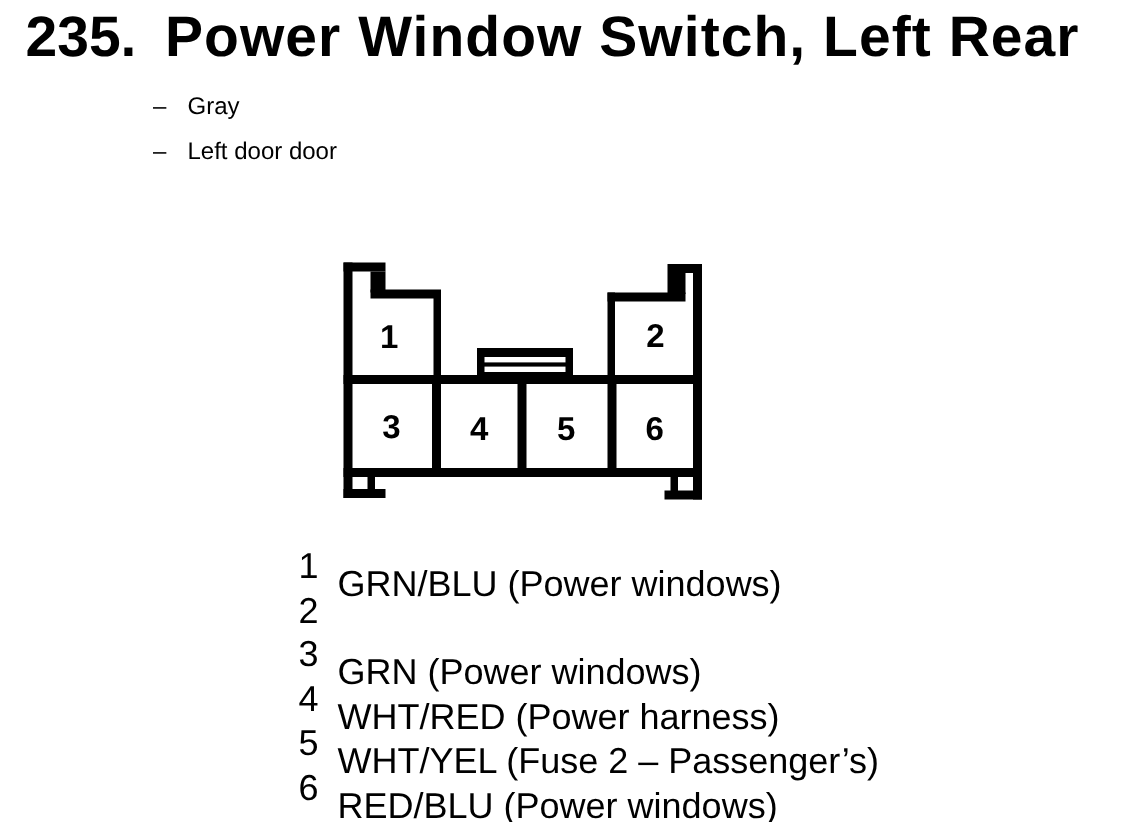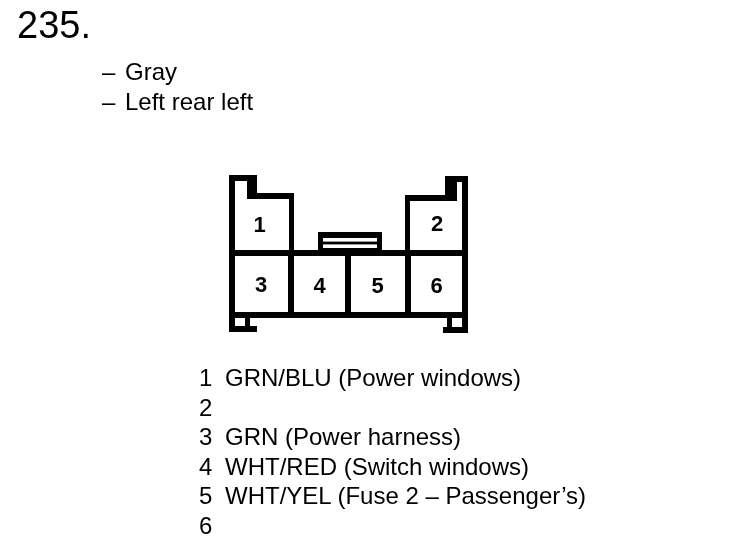--- a/index.html
+++ b/index.html
@@ -10,31 +10,31 @@
     position: relative;
     overflow: hidden;
     font-family: "Liberation Sans", sans-serif;
     -webkit-font-smoothing: antialiased;
   }
 
   
   .title-row {
     position: absolute; left: 17px; top: 4px;
     display: flex; align-items: baseline;
-    font-weight: normal; font-size: 38px; line-height: 1.15;
+    font-weight: bold; font-size: 38px; line-height: 1.15;
     white-space: nowrap;
   }
   .fig-num { width: 93px; flex: 0 0 93px; }
   .fig-title { letter-spacing: 0.7px; }
 
   
   .notes {
     position: absolute; left: 102px; top: 57px;
     margin: 0; padding: 0; list-style: none;
-    font-size: 24px; line-height: 29.6px; white-space: nowrap;
+    font-size: 16px; line-height: 29.6px; white-space: nowrap;
   }
   .notes .dash { display: inline-block; width: 23px; }
 
   
   .diagram {
     position: absolute; left: 225px; top: 168px;
     width: 250px; height: 172px;
   }
   .diagram svg { position: absolute; left: 0; top: 0; }
   .pin {
@@ -49,32 +49,33 @@
   .pin5 { left: 152.5px;top: 117.5px; }
   .pin6 { left: 211.5px;top: 117.5px; }
 
   
   .legend {
     position: absolute; left: 199px; top: 363px;
     font-size: 24px; white-space: nowrap;
   }
   .legend-row { display: flex; line-height: 29.5px; height: 29.5px; }
   .lg-num { flex: 0 0 13px; width: 13px; text-align: right; }
-  .lg-label { margin-left: 13px; }
+  .lg-label { margin-left: 13px; margin-top: 12px; }
 </style>
 </head>
 <body>
 
 <header class="title-row">
   <span class="fig-num">235.</span>
+  <span class="fig-title">Power Window Switch, Left Rear</span>
 </header>
 
 <ul class="notes">
   <li><span class="dash">–</span><span>Gray</span></li>
-  <li><span class="dash">–</span><span>Left rear left</span></li>
+  <li><span class="dash">–</span><span>Left door door</span></li>
 </ul>
 
 <div class="diagram">
   <svg width="250" height="172" viewBox="0 0 250 172" aria-hidden="true">
     <g fill="#000000">
 
       <rect x="4" y="7" width="6" height="157"></rect>
       <rect x="237" y="8" width="6" height="157"></rect>
 
       <rect x="4" y="7" width="28" height="6"></rect>
@@ -120,26 +121,27 @@
 <div class="legend">
   <div class="legend-row">
     <span class="lg-num">1</span>
     <span class="lg-label">GRN/BLU (Power windows)</span>
   </div>
   <div class="legend-row">
     <span class="lg-num">2</span>
   </div>
   <div class="legend-row">
     <span class="lg-num">3</span>
-    <span class="lg-label">GRN (Power harness)</span>
+    <span class="lg-label">GRN (Power windows)</span>
   </div>
   <div class="legend-row">
     <span class="lg-num">4</span>
-    <span class="lg-label">WHT/RED (Switch windows)</span>
+    <span class="lg-label">WHT/RED (Power harness)</span>
   </div>
   <div class="legend-row">
     <span class="lg-num">5</span>
     <span class="lg-label">WHT/YEL (Fuse 2 – Passenger’s)</span>
   </div>
   <div class="legend-row">
     <span class="lg-num">6</span>
+    <span class="lg-label">RED/BLU (Power windows)</span>
   </div>
 </div>
 
 </body></html>

